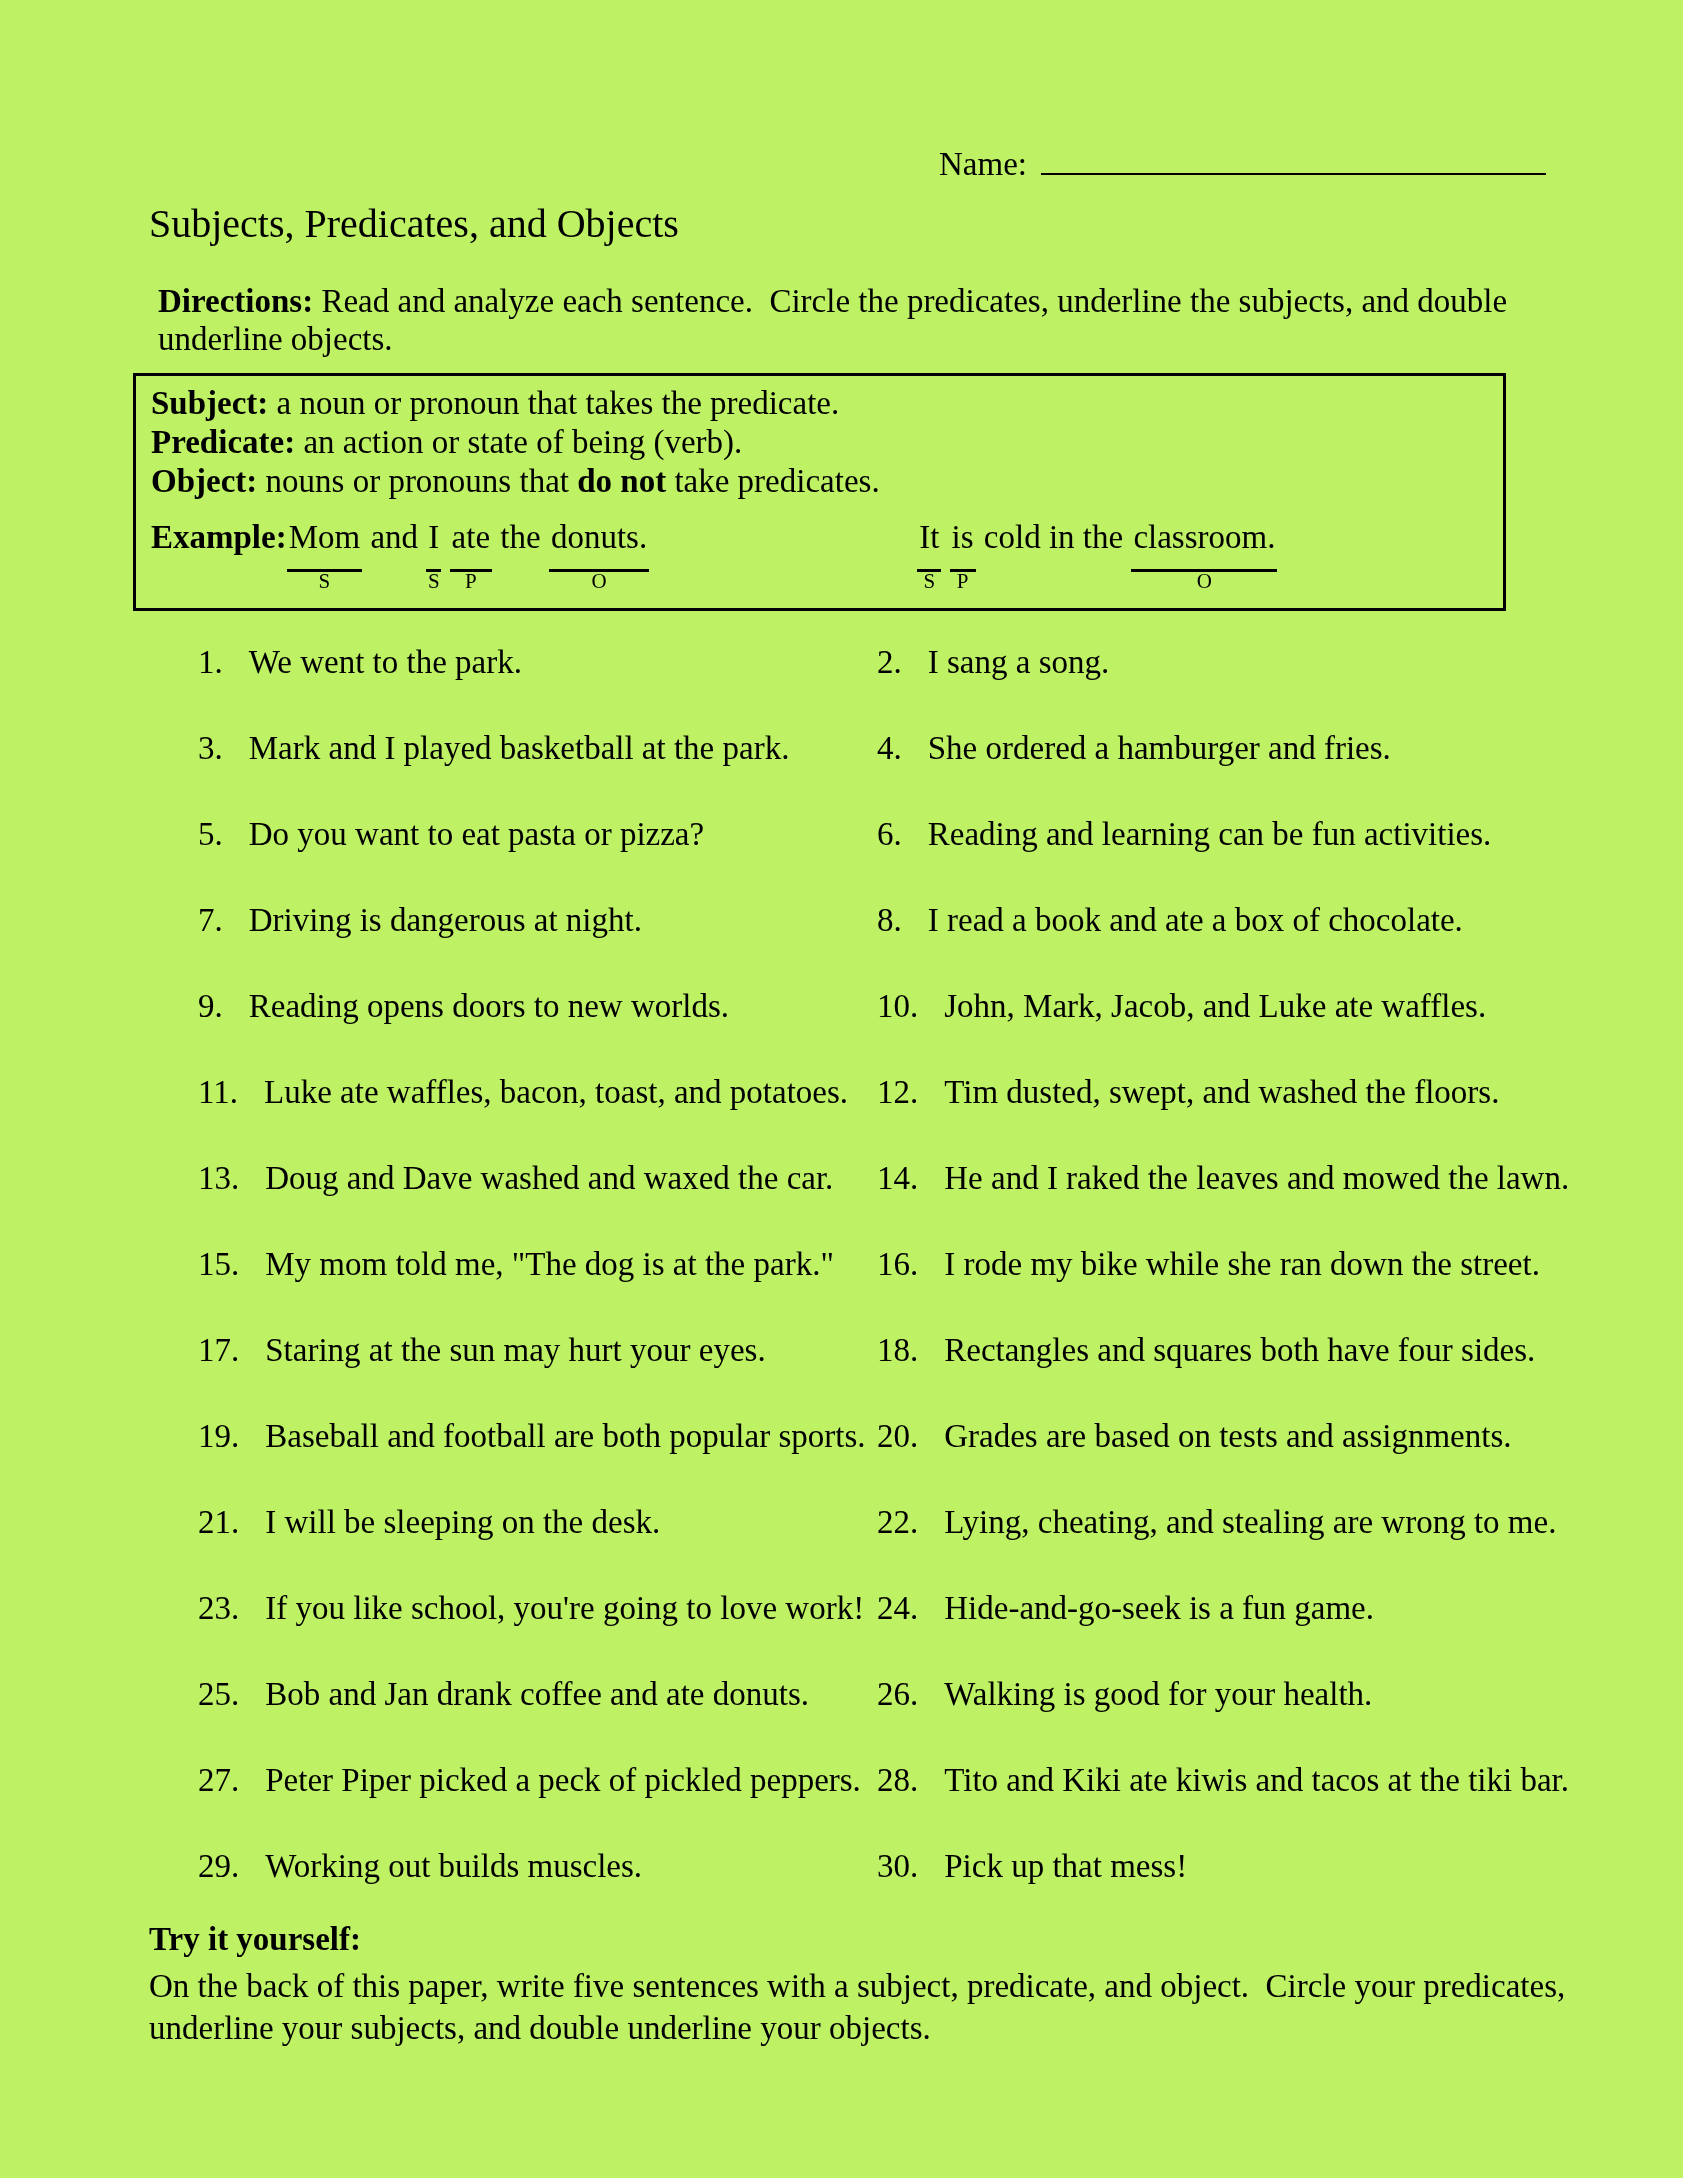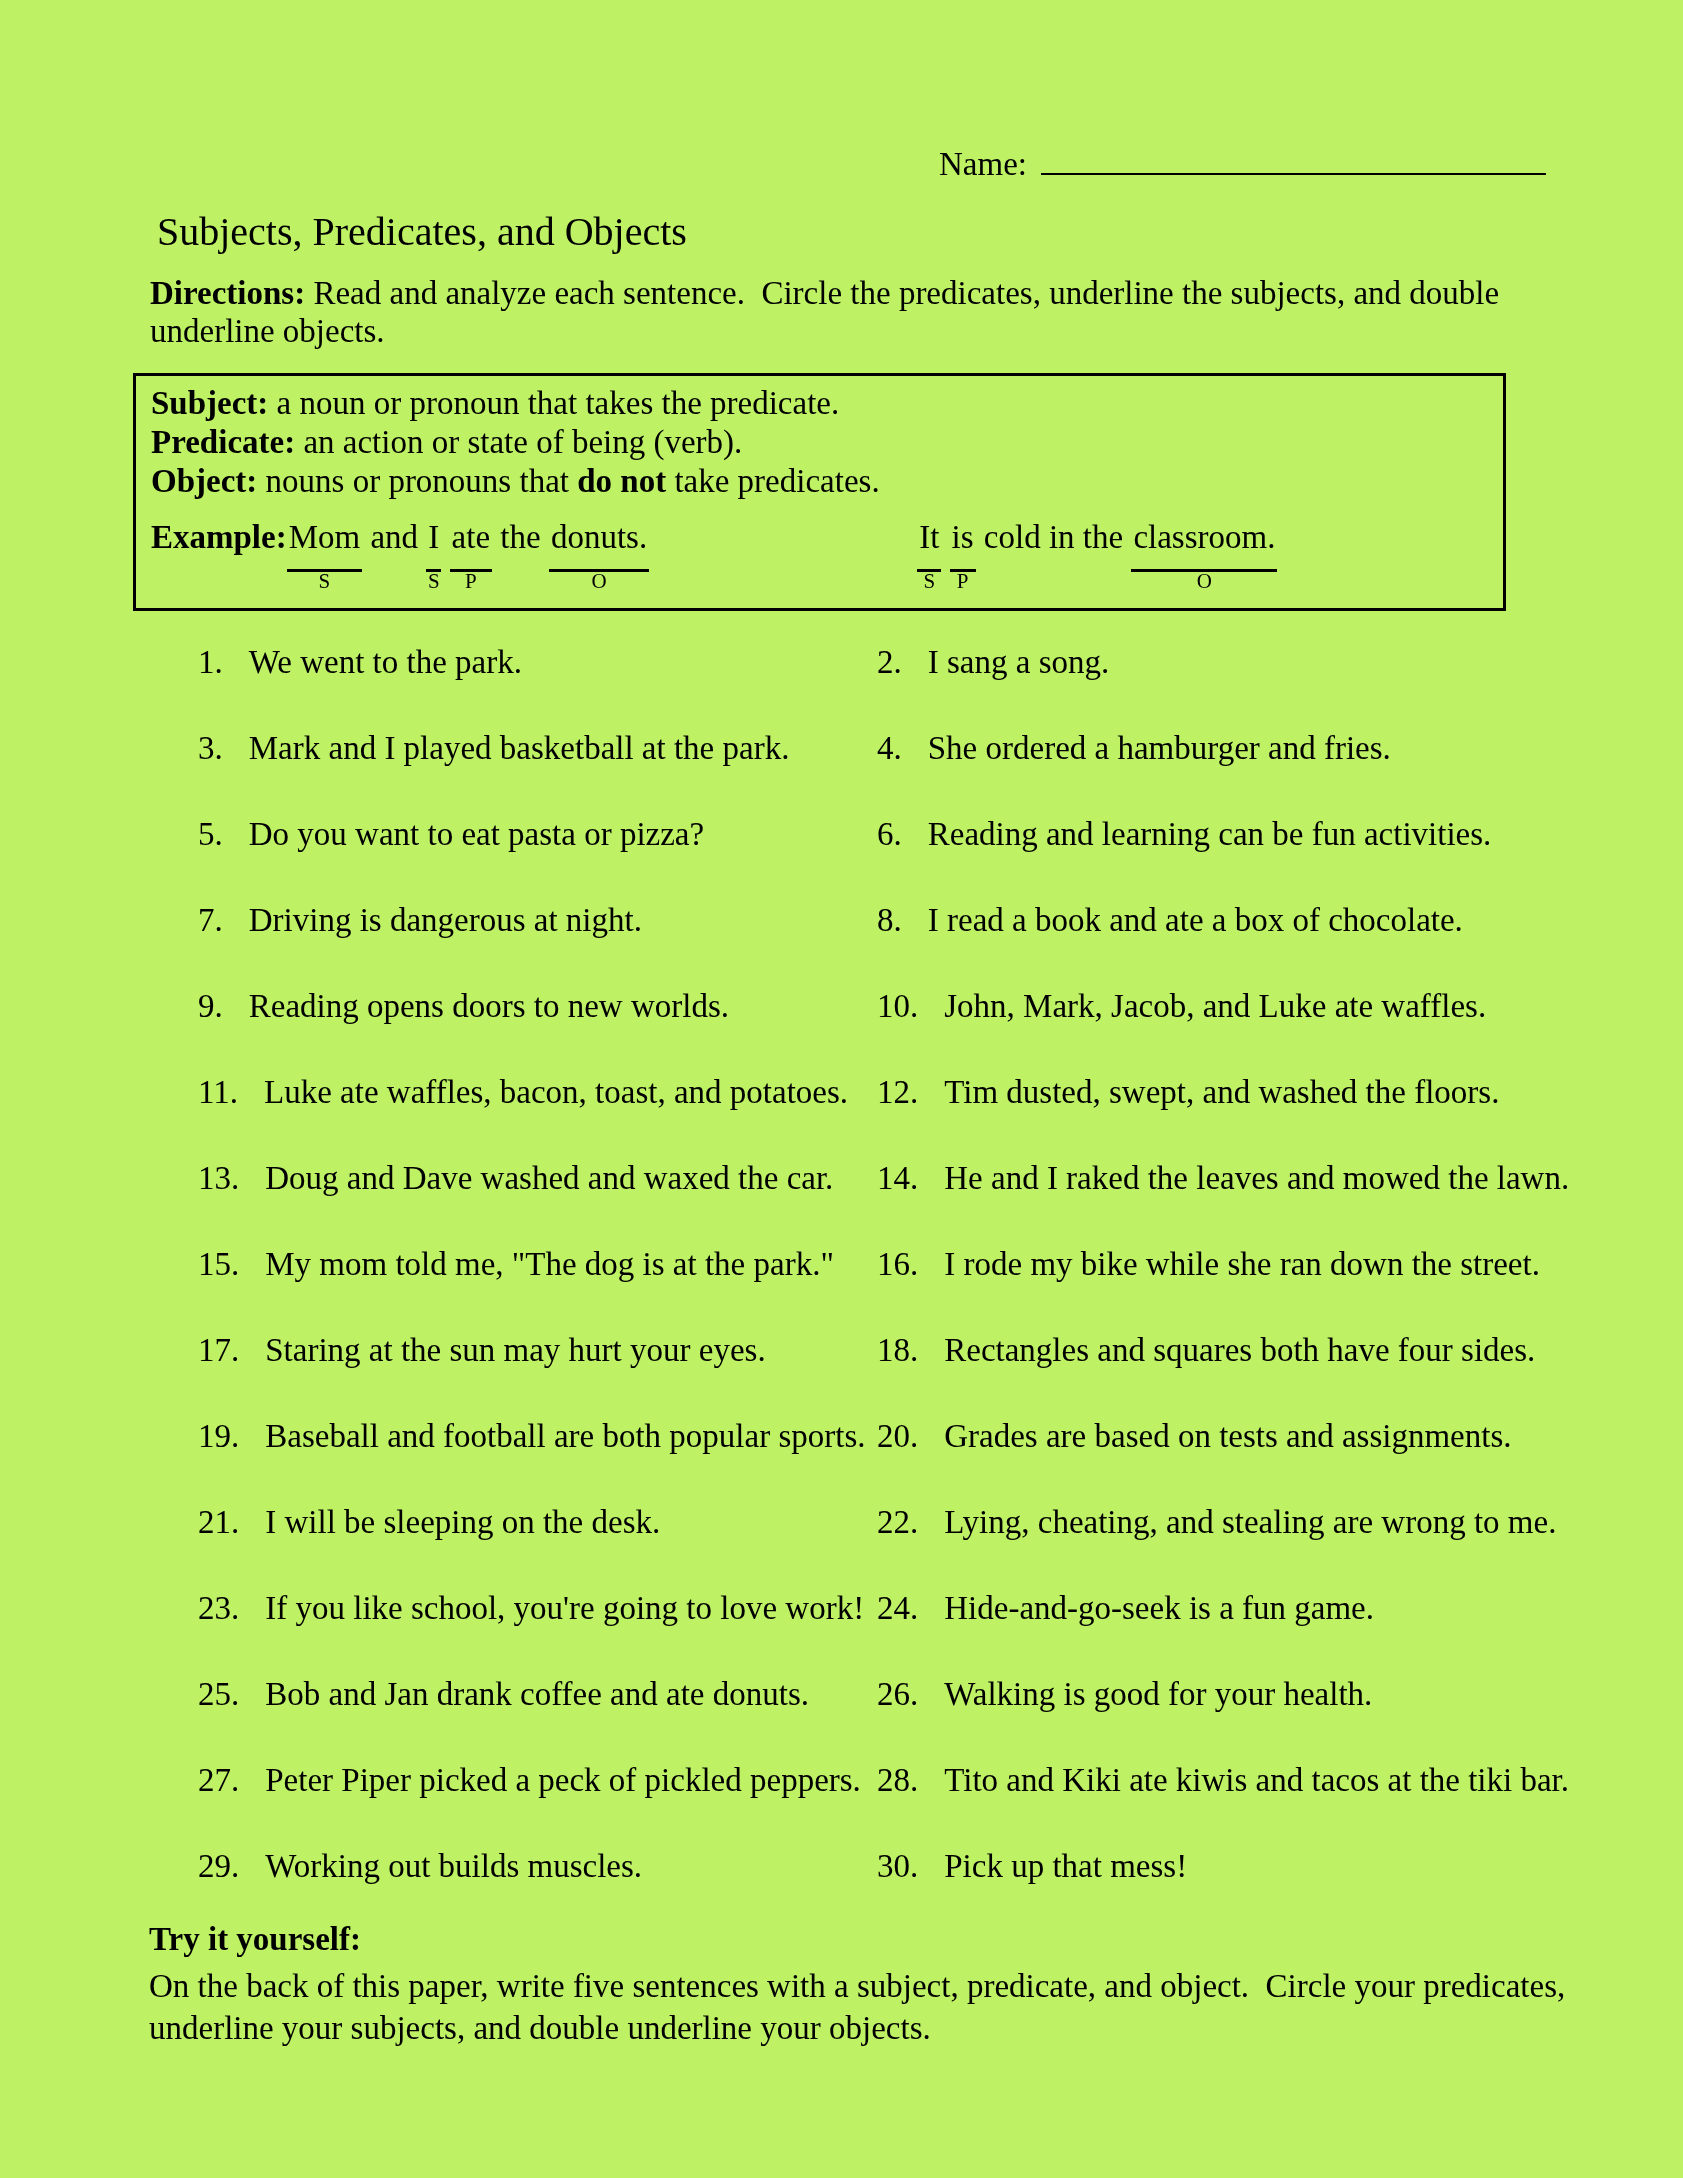--- a/index.html
+++ b/index.html
@@ -5,23 +5,23 @@
   html, body { margin:0; padding:0; background:#ffffff; }
   .page {
     position:relative; width:1683px; height:2178px; background:#bef264;
     color:#000000; font-family:Liberation Serif, serif;
     overflow:hidden;
   }
   .name-row { position:absolute; left:939px; top:147px; font-size:33px; line-height:34px; white-space:nowrap; }
   .name-label { display:inline; }
   .name-line { display:inline-block; width:505px; height:3px; border-bottom:2px solid #000; margin-left:14px; }
 
-  .title { position:absolute; left:149px; top:200px; margin:8px; font-size:40px; font-weight:normal; }
+  .title { position:absolute; left:149px; top:200px; margin:0; font-size:40px; font-weight:normal; }
 
-  .directions { position:absolute; left:149px; top:273px; width:1421px; margin:1px;
+  .directions { position:absolute; left:149px; top:273px; width:1421px; margin:9px;
     font-size:33px; line-height:38px; white-space:pre-wrap; }
 
   .def-box { position:absolute; left:133px; top:373px; width:1373px; box-sizing:border-box;
     border:3px solid #000; padding:8px 15px 36px 15px; }
   .def-line { margin:0; font-size:33px; line-height:39px; white-space:pre-wrap; }
 
   .example-row { display:flex; align-items:baseline; margin-top:16px; font-size:33px; line-height:40px; }
   .ex-label { }
   .ex-sentence { white-space:pre; }
   .ex2 { margin-left:268px; }

